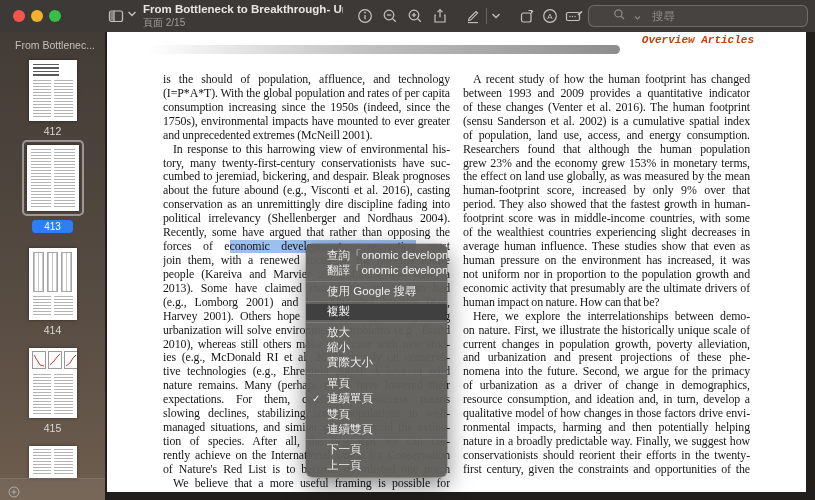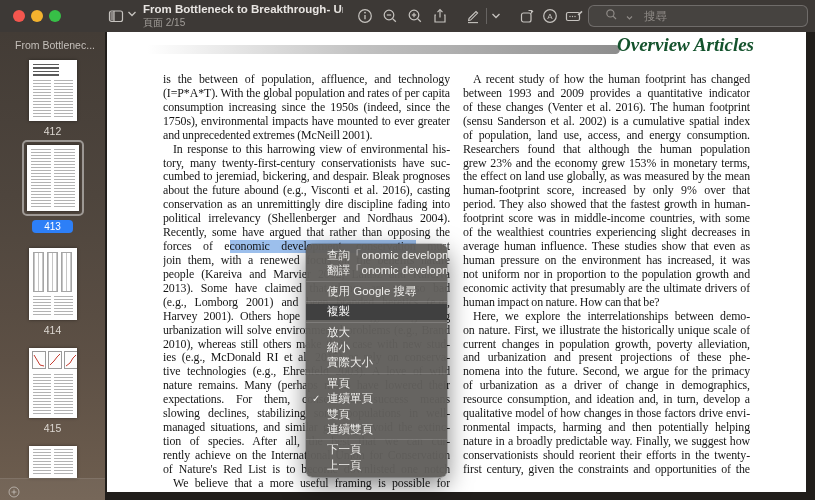--- a/index.html
+++ b/index.html
@@ -12,21 +12,21 @@
   .tl-btn{position:absolute;top:10px;width:12px;height:12px;border-radius:50%;}
   .tl-red{left:13px;background:#f4564e;}
   .tl-yel{left:31px;background:#f3b22e;}
   .tl-green{left:49px;background:#37bf47;}
   .tb-icon{position:absolute;top:7px;width:18px;height:18px;}
   .tb-icon svg{display:block;}
   #title-block{position:absolute;left:143px;top:3px;width:200px;}
   #win-title{font-size:11.5px;font-weight:bold;color:#e8e5e2;white-space:nowrap;overflow:hidden;}
   #win-page{font-size:10px;color:#a29e9a;margin-top:1px;}
   #searchfield{position:absolute;left:588px;top:5px;width:220px;height:22px;border:1px solid rgba(255,255,255,0.22);
-    border-radius:6px;background:rgba(255,255,255,0.05);display:flex;align-items:center;padding:0 16px;gap:8px;}
+    border-radius:6px;background:rgba(255,255,255,0.05);display:flex;align-items:center;padding:0 24px;gap:8px;}
   #search-ph{font-size:11.5px;color:#8f8b87;margin-left:3px;}
 
   
   #sidebar{position:absolute;left:0;top:32px;width:105px;height:468px;z-index:5;
     background:linear-gradient(180deg,#433c36 0%,#4e453d 35%,#5d5045 70%,#6e5e4f 100%);}
   #doc-label{font-size:10.5px;color:#c4bfba;text-align:center;padding:7px 0 0 10px;white-space:nowrap;overflow:hidden;width:100px;}
   .thumb-group{position:absolute;left:0;width:105px;text-align:center;}
   .thumb{position:relative;margin:0 auto;background:#ffffff;box-shadow:0 0 3px rgba(0,0,0,0.45);overflow:hidden;}
   .plabel{font-size:10.5px;color:#ddd8d2;margin-top:4px;}
   .sel-box{display:inline-block;border:2px solid rgba(255,255,255,0.45);border-radius:5px;padding:3px;}
@@ -41,22 +41,22 @@
   .vpanels{position:absolute;left:4px;top:4px;right:4px;height:40px;display:flex;gap:3px;}
   .vp{flex:1;border:1px solid #a5a5a5;background:repeating-linear-gradient(to right,#c6c6c6 0 1px,transparent 1px 4px);}
   #sb-bottom{position:absolute;left:0;bottom:0;width:105px;height:22px;background:rgba(255,255,255,0.06);
     border-top:1px solid rgba(255,255,255,0.09);}
   #thumb-zoom-circle{position:absolute;left:8px;top:5px;}
 
   
   #page{position:absolute;left:107px;top:32px;width:699px;height:460px;background:#ffffff;z-index:1;}
   #hdr-bar{position:absolute;left:40px;top:13px;width:473px;height:8.5px;border-radius:0 5px 5px 0;
     background:linear-gradient(90deg,rgba(190,190,190,0) 0%,#c2c2c2 45%,#8d8d8d 100%);}
-  #hdr-text{position:absolute;right:52px;top:2px;font-family:Liberation Serif, serif;font-style:italic;
-    font-weight:bold;font-size:19px;color:#14532d;}
+  #hdr-text{position:absolute;right:52px;top:2px;font-family:Liberation Mono, monospace;font-style:italic;
+    font-weight:bold;font-size:11px;color:#c2410c;}
   .col{position:absolute;top:41px;width:287px;color:#161616;}
   #colL{left:56px;}
   #colR{left:356px;}
   .line{height:13.93px;line-height:13.93px;font-family:"Liberation Serif",serif;font-size:11.9px;
     letter-spacing:-0.1px;word-spacing:-0.5px;white-space:nowrap;overflow:hidden;
     text-align:justify;text-align-last:justify;}
   .line.pend{text-align-last:left;}
   .line.ind{padding-left:10px;}
   .sel{background:rgba(74,138,221,0.55);}
 
@@ -255,21 +255,21 @@
       </span>
     </div>
   </aside>
 
   <div id="page">
     <div id="hdr-bar"></div>
     <div id="hdr-text">Overview Articles</div>
 
     <div class="col" id="colL">
       <div>
-          <div class="line">is the between of population, affluence, and technology</div>
+          <div class="line">is the should of population, affluence, and technology</div>
           <div class="line">(I=P*A*T). With the global population and rates of per capita</div>
           <div class="line">consumption increasing since the 1950s (indeed, since the</div>
           <div class="line">1750s), environmental impacts have mounted to ever greater</div>
           <div class="line pend">and unprecedented extremes (McNeill 2001).</div>
           <div class="line ind">In response to this harrowing view of environmental his-</div>
           <div class="line">tory, many twenty-first-century conservationists have suc-</div>
           <div class="line">cumbed to jeremiad, bickering, and despair. Bleak prognoses</div>
           <div class="line">about the future abound (e.g., Visconti et al. 2016), casting</div>
           <div class="line">conservation as an unremittingly dire discipline fading into</div>
           <div class="line">political irrelevancy (Shellenberger and Nordhaus 2004).</div>

